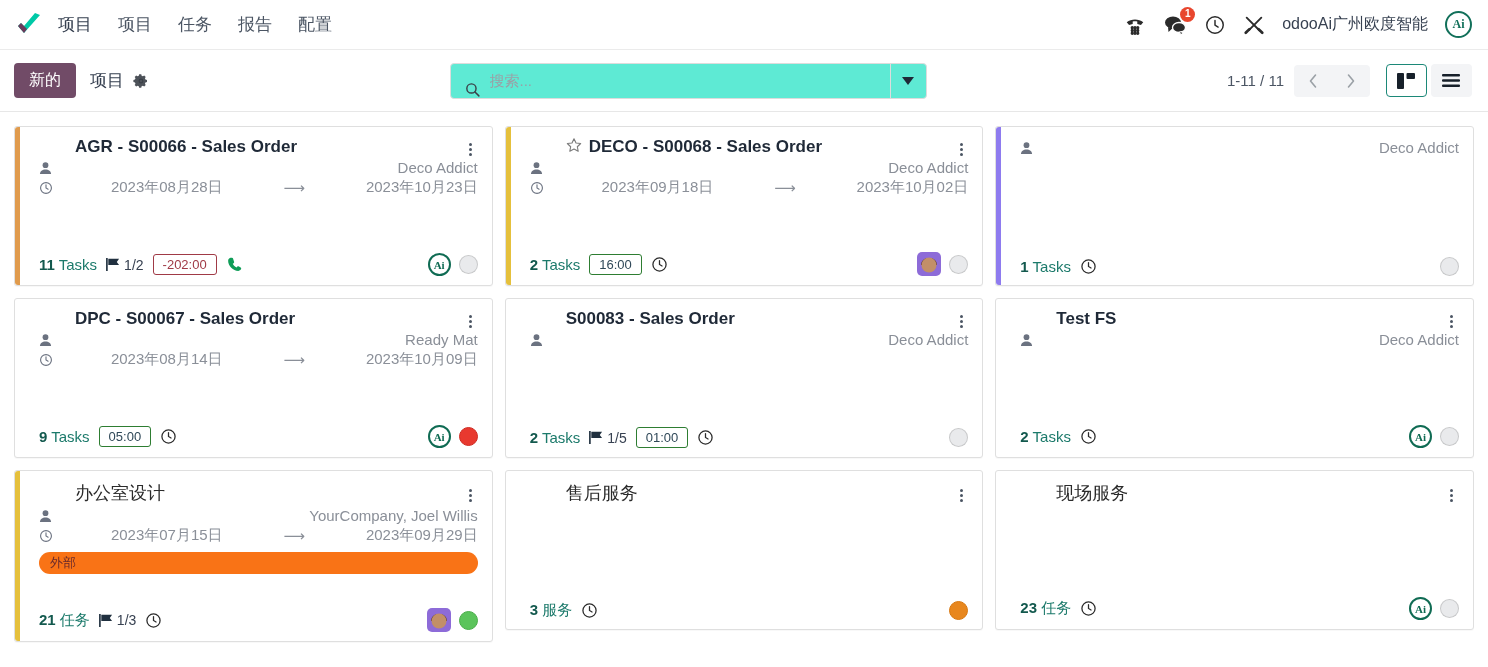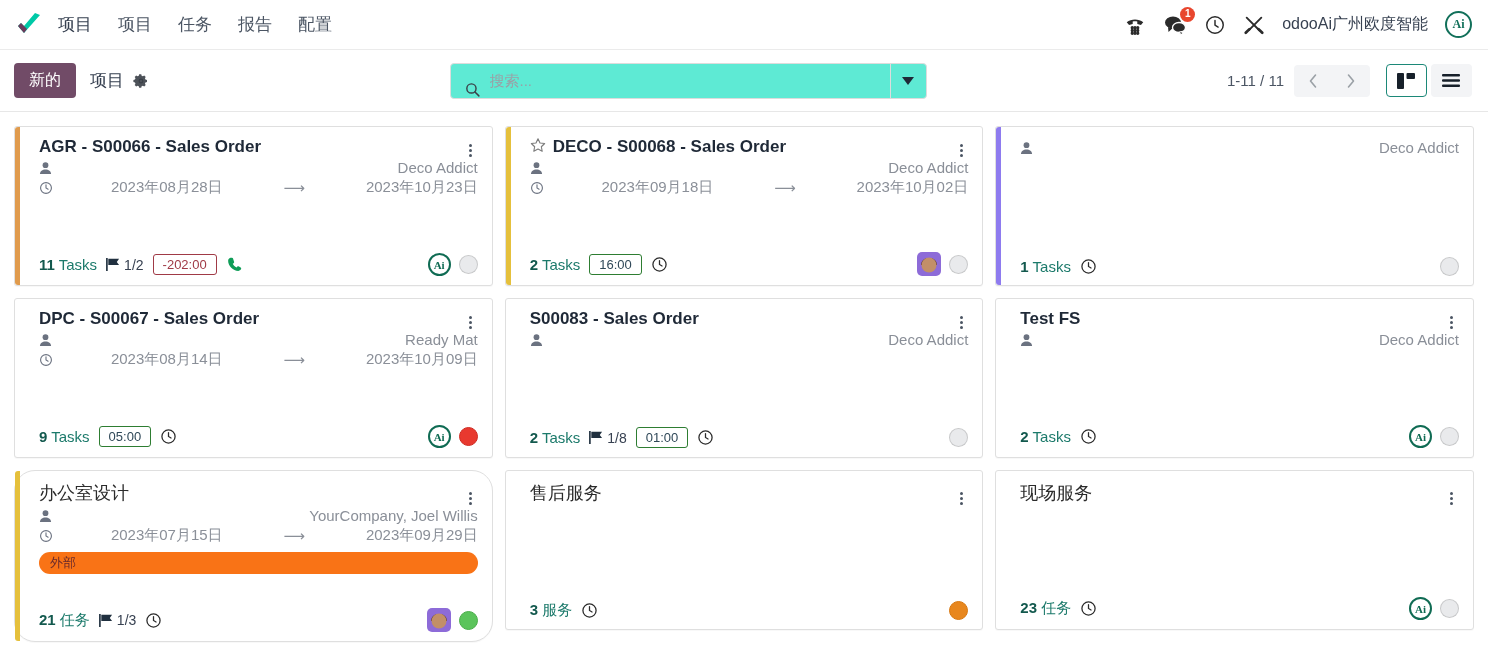--- a/index.html
+++ b/index.html
@@ -113,26 +113,26 @@
     height: calc(667px - 112px); align-content: flex-start;
   }
   .kcol { width: 33.333%; padding: 6px; }
   .kcard {
     background: #FFFFFF; border: 1px solid #DFDFDF; border-radius: 3px;
     position: relative; display: flex; flex-direction: column;
     padding: 10px 14px 9px 24px; min-height: 160px;
     box-shadow: 0 1px 1px rgba(0,0,0,0.03);
     cursor: pointer;
   }
-  .kcard.h-tall { min-height: 172px; border-radius: 21px; }
+  .kcard.h-tall { min-height: 172px; }
   .stripe {
     position: absolute; left: 0; top: 0; bottom: 0; width: 5px;
     border-radius: 3px 0 0 3px;
   }
-  .card-head { display: flex; align-items: flex-end; }
+  .card-head { display: flex; align-items: center; margin-left: 36px; }
   .card-title-row {
     display: flex; align-items: center; gap: 7px; flex: 1; min-width: 0;
   }
   .star-icon { color: #7C7C7C; flex: 0 0 auto; cursor: pointer; }
   .card-title {
     font-size: 17px; font-weight: bold; color: #1F2937;
     white-space: nowrap; overflow: hidden; text-overflow: ellipsis;
   }
   .card-title.cn { font-weight: normal; font-size: 18px; color: #2B2B2B; }
   .kebab {
@@ -528,21 +528,21 @@
           <span>Deco Addict</span>
         </div>
         <div class="card-spacer"></div>
         <div class="card-foot">
           <span class="tasks-count"><b>2</b> Tasks</span>
           <span class="flag-wrap">
             <svg width="14" height="13" viewBox="0 0 16 15" fill="#20303F">
               <rect x="0" y="0" width="1.9" height="15"></rect>
               <path d="M2.6 1 L15 1 L12.4 4.6 L15 8.2 L2.6 8.2 Z"></path>
             </svg>
-            <span>1/8</span>
+            <span>1/5</span>
           </span>
           <span class="time-badge ">01:00</span>
           <span class="clock-ic">
             <svg width="17" height="17" viewBox="0 0 24 24" fill="none" stroke="#2B2B2B" stroke-width="1.8">
               <circle cx="12" cy="12" r="9.3"></circle>
               <path d="M12 6.5V12l3.6 2.1" stroke-linecap="round"></path>
             </svg>
           </span>
           <span class="foot-right">
             <span class="status-dot gray"></span>

